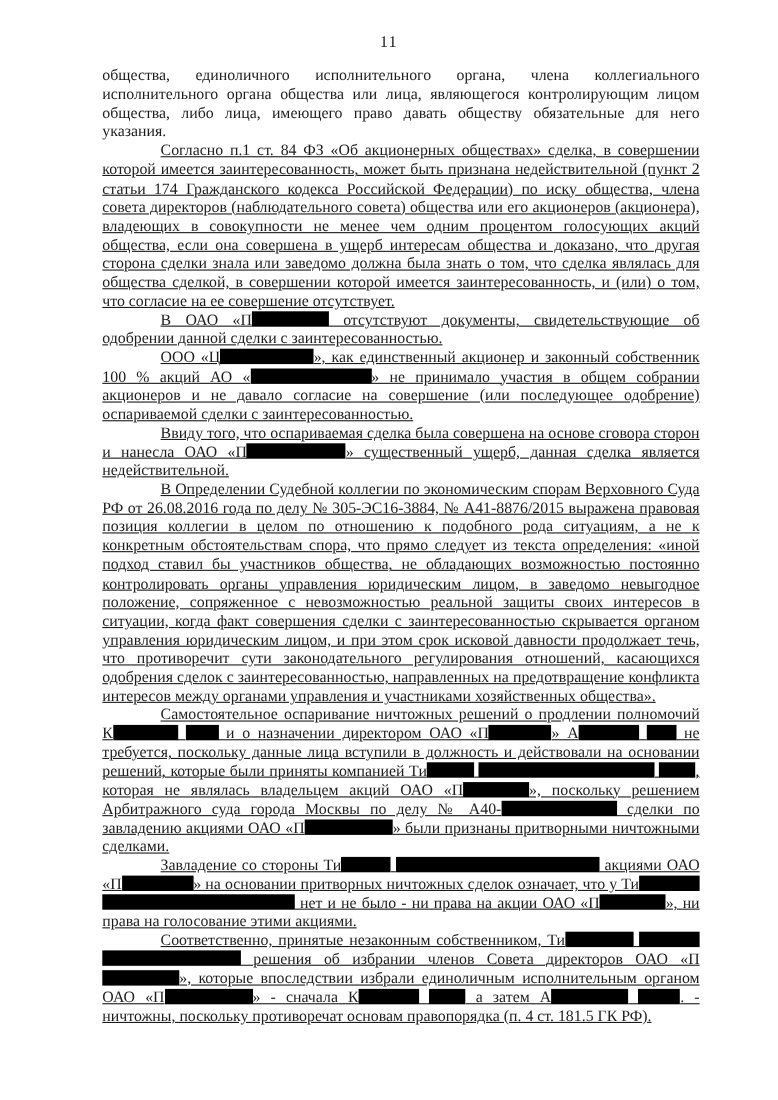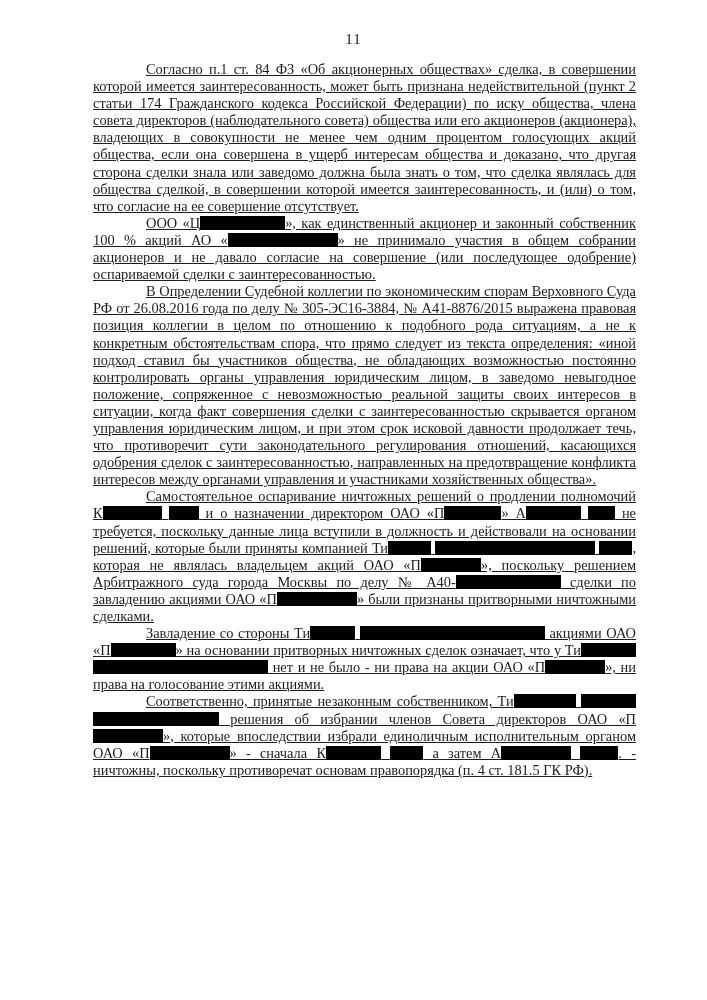--- a/index.html
+++ b/index.html
@@ -41,20 +41,23 @@
     height: 14px;
     vertical-align: -2px;
   }
 </style>
 </head>
 <body>
 
 <div class="page">
   <div class="page-number">11</div>
   <div class="document-body" style="color: rgb(28, 28, 28);">
+      <p class="para">общества, единоличного исполнительного органа, члена коллегиального исполнительного органа общества или лица, являющегося контролирующим лицом общества, либо лица, имеющего право давать обществу обязательные для него указания.</p>
       <p class="para indent">Согласно п.1 ст. 84 ФЗ «Об акционерных обществах» сделка, в совершении которой имеется заинтересованность, может быть признана недействительной (пункт 2 статьи 174 Гражданского кодекса Российской Федерации) по иску общества, члена совета директоров (наблюдательного совета) общества или его акционеров (акционера), владеющих в совокупности не менее чем одним процентом голосующих акций общества, если она совершена в ущерб интересам общества и доказано, что другая сторона сделки знала или заведомо должна была знать о том, что сделка являлась для общества сделкой, в совершении которой имеется заинтересованность, и (или) о том, что согласие на ее совершение отсутствует.</p>
+      <p class="para indent">В ОАО «П<span class="redaction" style="width: 70px; background: rgb(0, 0, 0);"></span> отсутствуют документы, свидетельствующие об одобрении данной сделки с заинтересованностью.</p>
       <p class="para indent">ООО «Ц<span class="redaction" style="width: 85px; background: rgb(0, 0, 0);"></span>», как единственный акционер и законный собственник 100 % акций АО «<span class="redaction" style="width: 110px; background: rgb(0, 0, 0);"></span>» не принимало участия в общем собрании акционеров и не давало согласие на совершение (или последующее одобрение) оспариваемой сделки с заинтересованностью.</p>
+      <p class="para indent">Ввиду того, что оспариваемая сделка была совершена на основе сговора сторон и нанесла ОАО «П<span class="redaction" style="width: 90px; background: rgb(0, 0, 0);"></span>» существенный ущерб, данная сделка является недействительной.</p>
       <p class="para indent">В Определении Судебной коллегии по экономическим спорам Верховного Суда РФ от 26.08.2016 года по делу № 305-ЭС16-3884, № А41-8876/2015 выражена правовая позиция коллегии в целом по отношению к подобного рода ситуациям, а не к конкретным обстоятельствам спора, что прямо следует из текста определения: «иной подход ставил бы участников общества, не обладающих возможностью постоянно контролировать органы управления юридическим лицом, в заведомо невыгодное положение, сопряженное с невозможностью реальной защиты своих интересов в ситуации, когда факт совершения сделки с заинтересованностью скрывается органом управления юридическим лицом, и при этом срок исковой давности продолжает течь, что противоречит сути законодательного регулирования отношений, касающихся одобрения сделок с заинтересованностью, направленных на предотвращение конфликта интересов между органами управления и участниками хозяйственных общества».</p>
       <p class="para indent">Самостоятельное оспаривание ничтожных решений о продлении полномочий К<span class="redaction" style="width: 59px; background: rgb(0, 0, 0);"></span> <span class="redaction" style="width: 30px; background: rgb(0, 0, 0);"></span> и о назначении директором ОАО «П<span class="redaction" style="width: 57px; background: rgb(0, 0, 0);"></span>» А<span class="redaction" style="width: 55px; background: rgb(0, 0, 0);"></span> <span class="redaction" style="width: 27px; background: rgb(0, 0, 0);"></span> не требуется, поскольку данные лица вступили в должность и действовали на основании решений, которые были приняты компанией Ти<span class="redaction" style="width: 43px; background: rgb(0, 0, 0);"></span> <span class="redaction" style="width: 160px; background: rgb(0, 0, 0);"></span> <span class="redaction" style="width: 33px; background: rgb(0, 0, 0);"></span>, которая не являлась владельцем акций ОАО «П<span class="redaction" style="width: 60px; background: rgb(0, 0, 0);"></span>», поскольку решением Арбитражного суда города Москвы по делу № А40-<span class="redaction" style="width: 105px; background: rgb(0, 0, 0);"></span> сделки по завладению акциями ОАО «П<span class="redaction" style="width: 80px; background: rgb(0, 0, 0);"></span>» были признаны притворными ничтожными сделками.</p>
       <p class="para indent">Завладение со стороны Ти<span class="redaction" style="width: 45px; background: rgb(0, 0, 0);"></span> <span class="redaction" style="width: 185px; background: rgb(0, 0, 0);"></span> акциями ОАО «П<span class="redaction" style="width: 65px; background: rgb(0, 0, 0);"></span>» на основании притворных ничтожных сделок означает, что у Ти<span class="redaction" style="width: 55px; background: rgb(0, 0, 0);"></span> <span class="redaction" style="width: 175px; background: rgb(0, 0, 0);"></span> нет и не было - ни права на акции ОАО «П<span class="redaction" style="width: 60px; background: rgb(0, 0, 0);"></span>», ни права на голосование этими акциями.</p>
       <p class="para indent">Соответственно, принятые незаконным собственником, Ти<span class="redaction" style="width: 62px; background: rgb(0, 0, 0);"></span> <span class="redaction" style="width: 55px; background: rgb(0, 0, 0);"></span> <span class="redaction" style="width: 126px; background: rgb(0, 0, 0);"></span> решения об избрании членов Совета директоров ОАО «П<span class="redaction" style="width: 70px; background: rgb(0, 0, 0);"></span>», которые впоследствии избрали единоличным исполнительным органом ОАО «П<span class="redaction" style="width: 80px; background: rgb(0, 0, 0);"></span>» - сначала К<span class="redaction" style="width: 55px; background: rgb(0, 0, 0);"></span> <span class="redaction" style="width: 33px; background: rgb(0, 0, 0);"></span> а затем А<span class="redaction" style="width: 70px; background: rgb(0, 0, 0);"></span> <span class="redaction" style="width: 38px; background: rgb(0, 0, 0);"></span>. - ничтожны, поскольку противоречат основам правопорядка (п. 4 ст. 181.5 ГК РФ).</p>
     </div>
 </div>
 
 </body></html>

